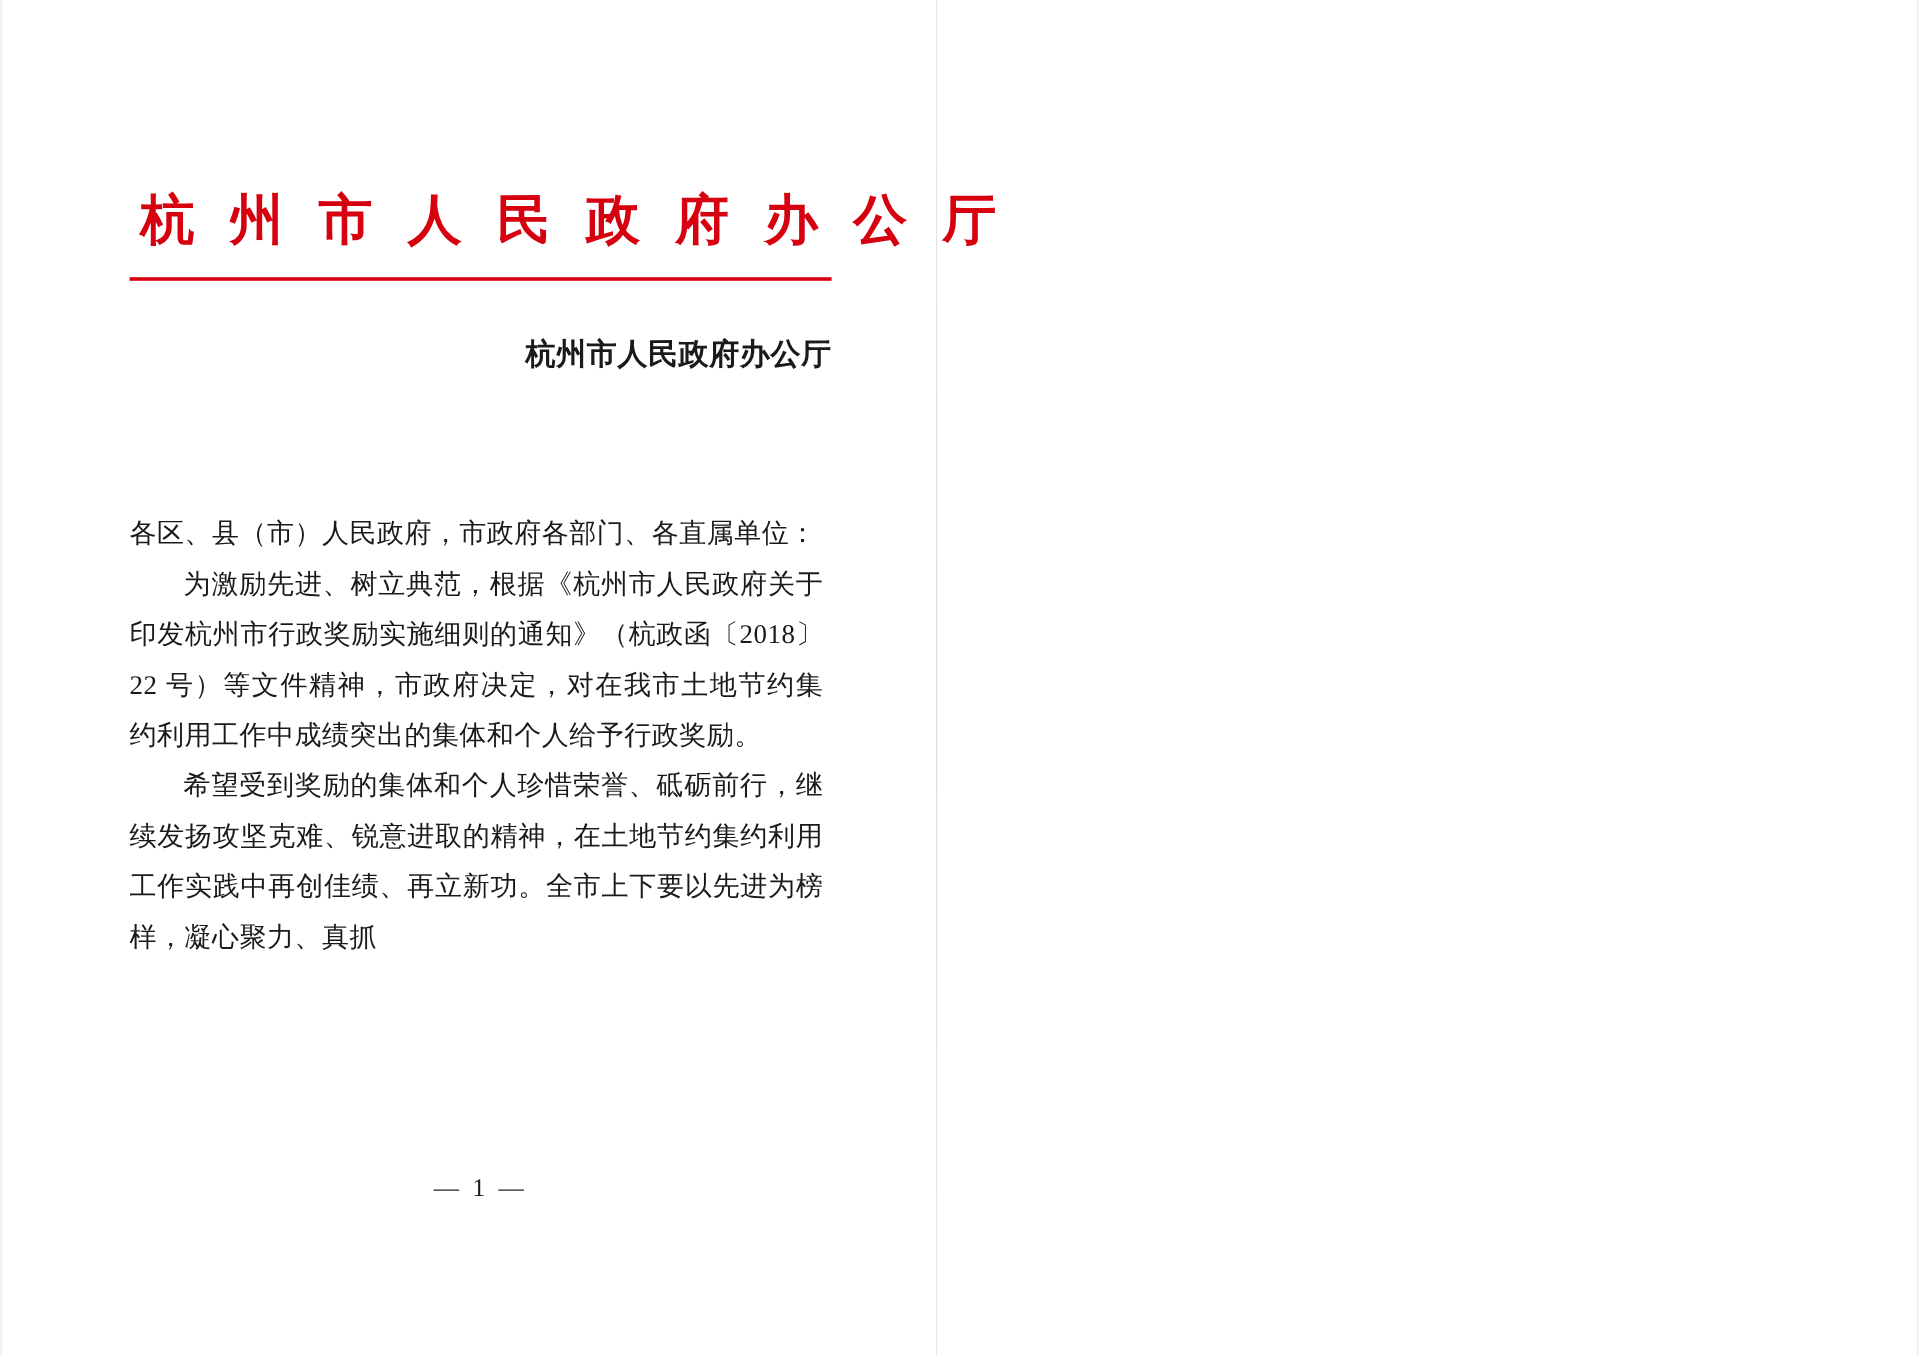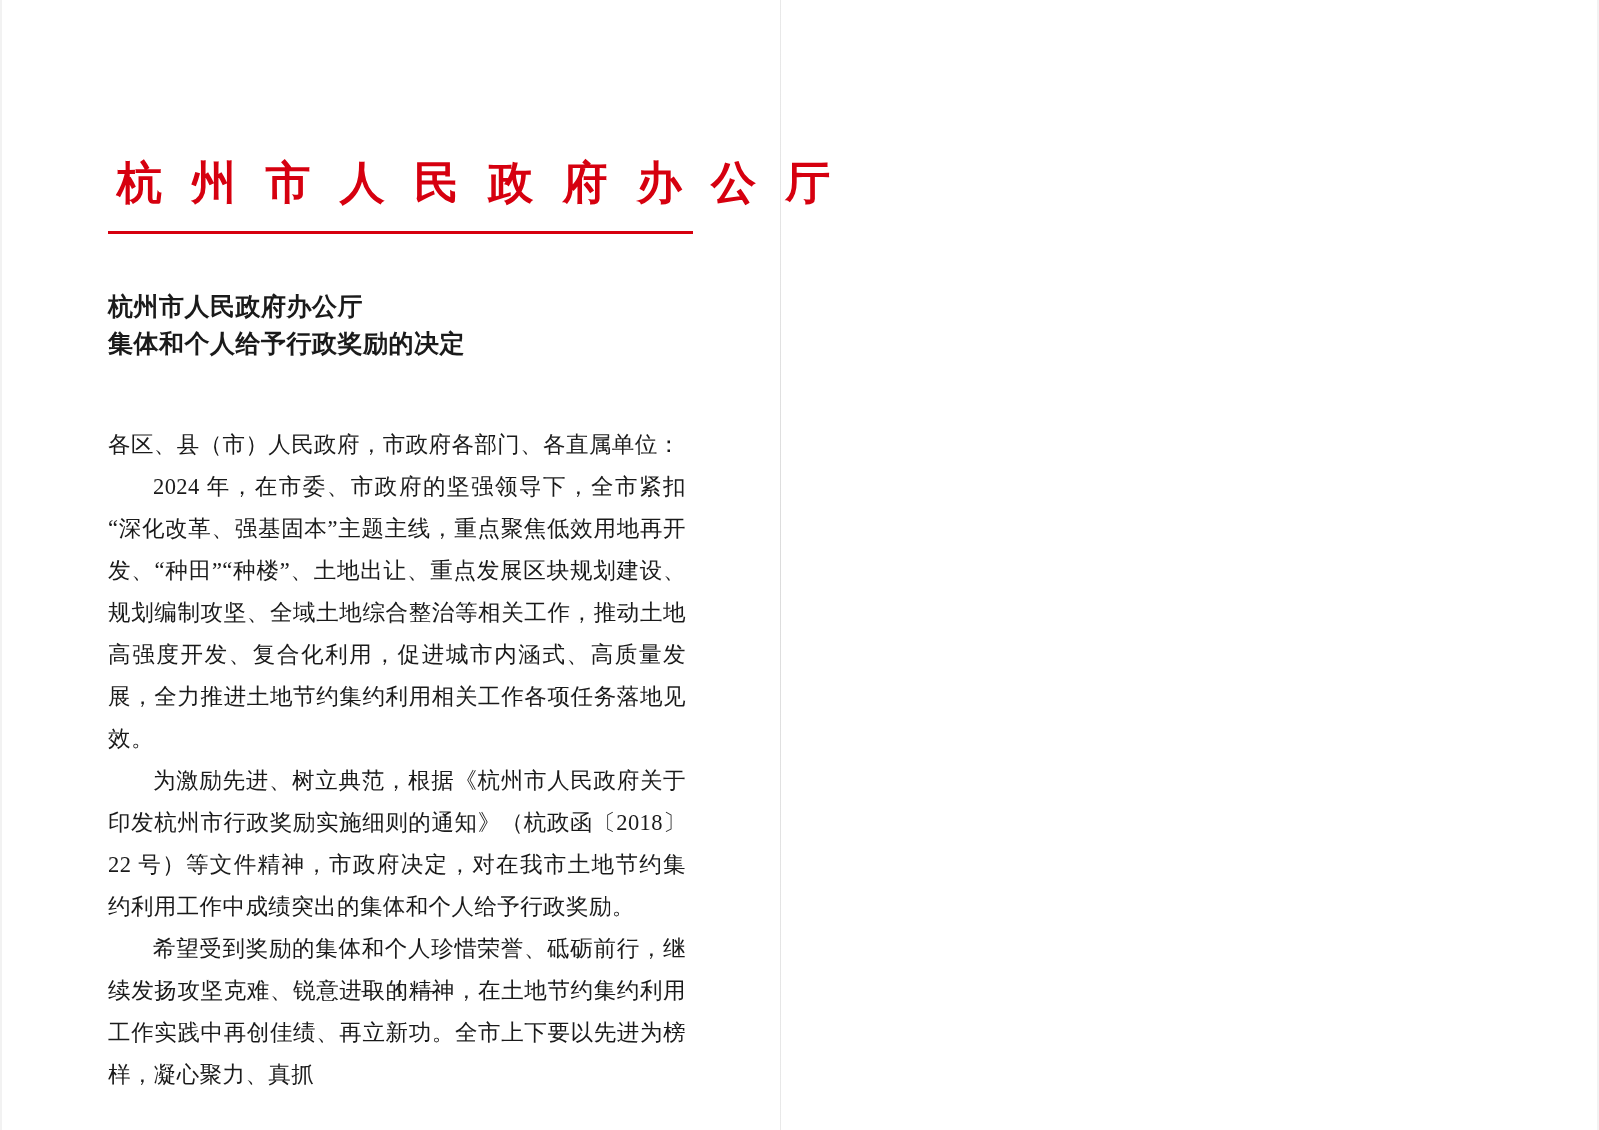--- a/index.html
+++ b/index.html
@@ -79,23 +79,23 @@
     margin-top: 24px;
     height: 3px;
     background: #d6000f;
     width: 585px;
   }
 
   
   .doc-title {
     position: absolute;
     left: 108px;
-    top: 289px;
+    top: 278px;
     width: 585px;
-    text-align: left;
+    text-align: right;
     font-size: 25px;
     font-weight: 700;
     line-height: 1.46;
     letter-spacing: 0.5px;
   }
   .doc-title div { white-space: nowrap; }
 
   
   .body-col {
     position: absolute;
@@ -140,26 +140,24 @@
 
   <div class="page page-left">
 
     <div class="masthead">
       <div class="masthead-title">杭 州 市 人 民 政 府 办 公 厅</div>
       <div class="masthead-rule"></div>
     </div>
 
     <div class="doc-title">
       <div>杭州市人民政府办公厅</div>
-      <div>集体和个人给予行政奖励的决定</div>
     </div>
 
     <div class="body-col body-left">
       <p>各区、县（市）人民政府，市政府各部门、各直属单位：</p>
-      <p class="p-indent">2024 年，在市委、市政府的坚强领导下，全市紧扣“深化改革、强基固本”主题主线，重点聚焦低效用地再开发、“种田”“种楼”、土地出让、重点发展区块规划建设、规划编制攻坚、全域土地综合整治等相关工作，推动土地高强度开发、复合化利用，促进城市内涵式、高质量发展，全力推进土地节约集约利用相关工作各项任务落地见效。</p>
       <p class="p-indent">为激励先进、树立典范，根据《杭州市人民政府关于印发杭州市行政奖励实施细则的通知》（杭政函〔2018〕22 号）等文件精神，市政府决定，对在我市土地节约集约利用工作中成绩突出的集体和个人给予行政奖励。</p>
       <p class="p-indent">希望受到奖励的集体和个人珍惜荣誉、砥砺前行，继续发扬攻坚克难、锐意进取的精神，在土地节约集约利用工作实践中再创佳绩、再立新功。全市上下要以先进为榜样，凝心聚力、真抓</p>
     </div>
 
     <div class="page-num page-num-left">— 1 —</div>
   </div>
 
   <div class="page page-right">
 
     

